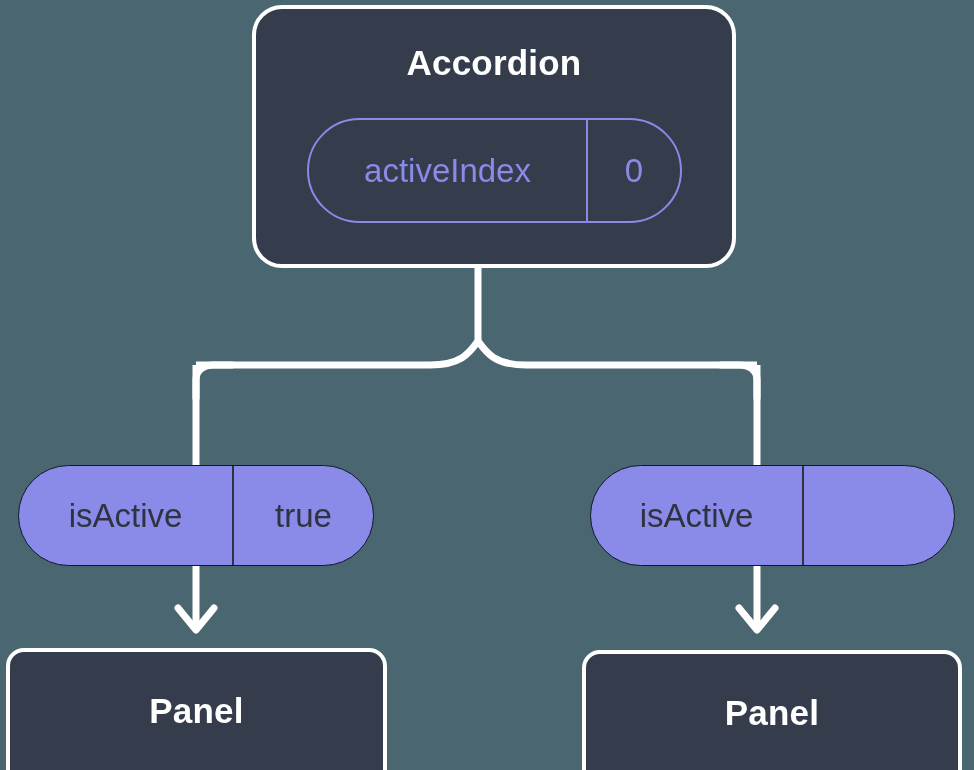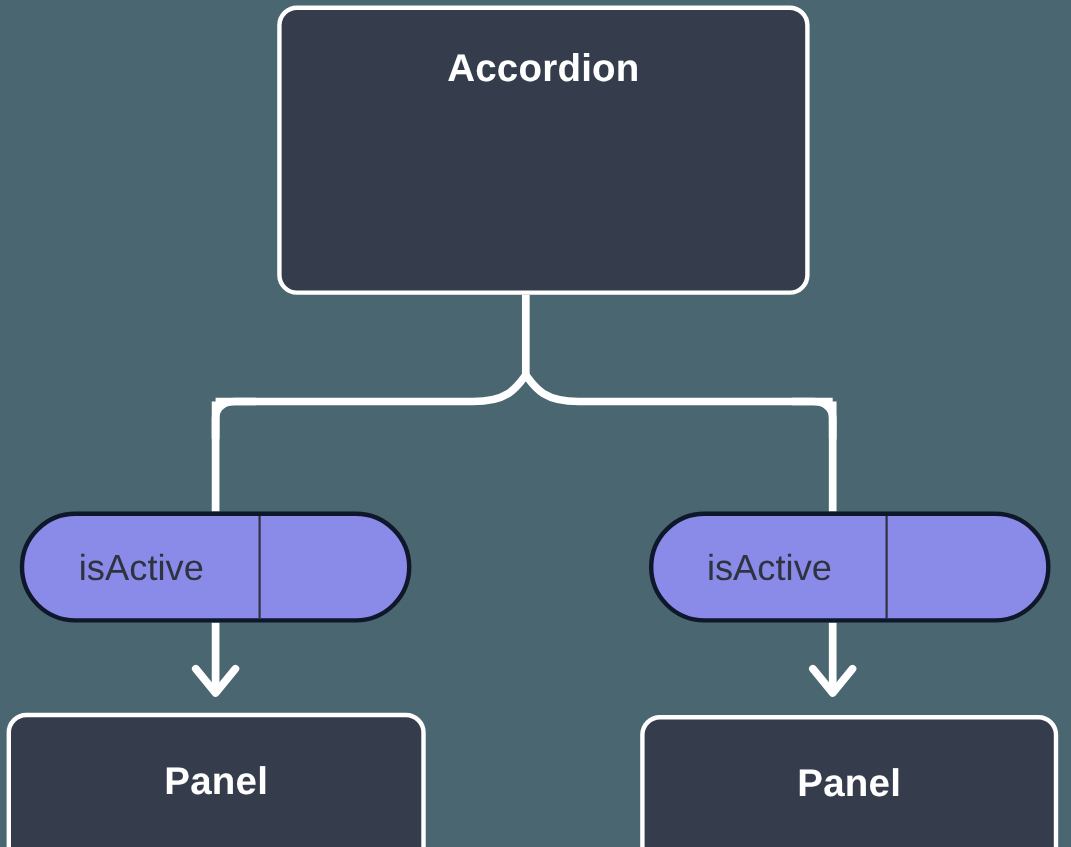--- a/index.html
+++ b/index.html
@@ -40,20 +40,21 @@
     align-items: center;
   }
 
   #accordion-box {
     left: 252px;
     top: 5px;
     width: 484px;
     height: 263px;
     justify-content: flex-start;
     padding-top: 36px;
+    border-radius: 30px;
   }
 
   .node-title {
     color: #ffffff;
     font-size: 35px;
     font-weight: 600;
     letter-spacing: 0.2px;
     line-height: 1;
   }
 
@@ -88,21 +89,21 @@
   .pill-outline .pill-val {
     flex: 1 1 auto;
   }
 
   
   .pill-filled {
     position: absolute;
     box-sizing: border-box;
     height: 101px;
     background: #8a8ae8;
-    border: 4px solid #0f172a;
+    border: 1px solid #0f172a;
     border-radius: 999px;
     display: flex;
     align-items: stretch;
     overflow: hidden;
   }
   .pill-filled .pill-key,
   .pill-filled .pill-val {
     display: flex;
     align-items: center;
     justify-content: center;
@@ -165,23 +166,28 @@
     <g>
       <line x1="757" y1="566" x2="757" y2="628" stroke="#ffffff" stroke-width="7" stroke-linecap="butt"></line>
       <polyline points="739,608 757,630 775,608" fill="none" stroke="#ffffff" stroke-width="7" stroke-linecap="round" stroke-linejoin="round"></polyline>
     </g>
   </svg>
 
   <div class="node-box" id="accordion-box">
     <span class="node-title">Accordion</span>
   </div>
 
+  <div class="pill-outline">
+    <span class="pill-key">activeIndex</span>
+    <span class="pill-val">0</span>
+  </div>
 
   <div class="pill-filled" id="pill-left">
     <span class="pill-key">isActive</span>
+    <span class="pill-val">true</span>
   </div>
 
   <div class="node-box panel-box" id="panel-left">
     <span class="node-title">Panel</span>
   </div>
 
   <div class="pill-filled" id="pill-right">
     <span class="pill-key">isActive</span>
   </div>
 

